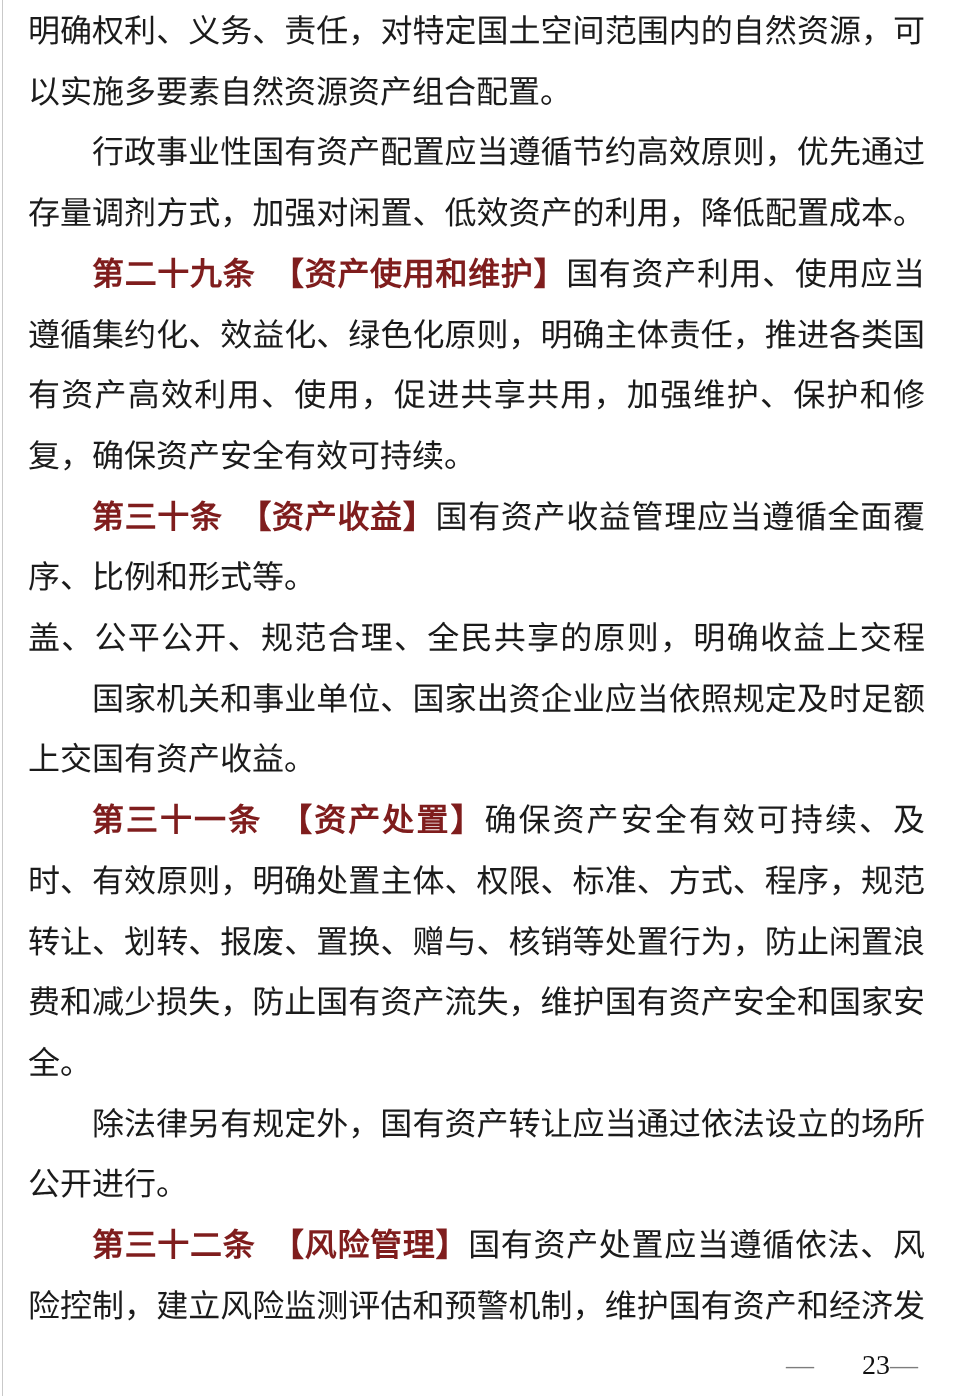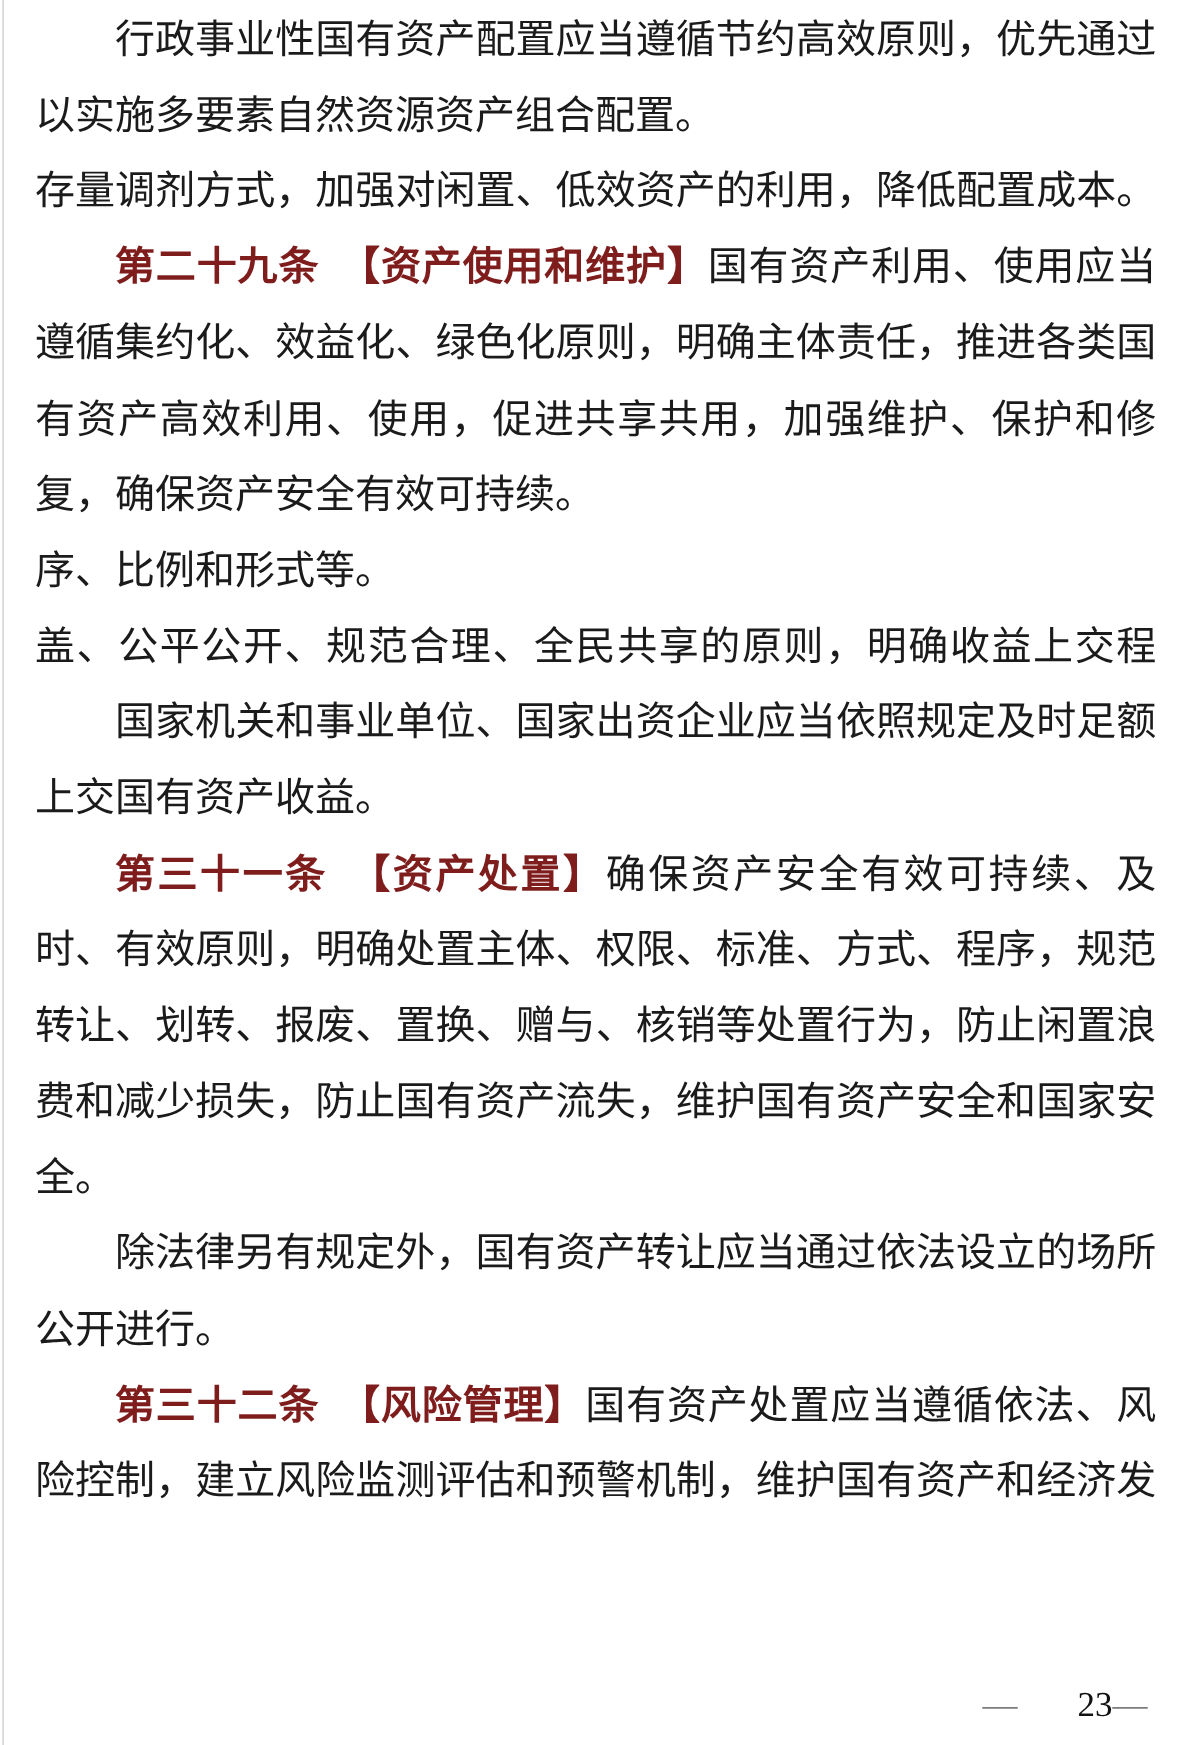--- a/index.html
+++ b/index.html
@@ -67,27 +67,29 @@
     color: #111111;
     margin-left: 48px;
   }
 </style>
 </head>
 <body>
 
 <div class="page-edge"></div>
 
 <div class="content">
+  <div class="line fill"><span>明确权利、义务、责任，对特定国土空间范围内的自然资源，可</span></div>
+  <div class="line"><span>以实施多要素自然资源资产组合配置。</span></div>
   <div class="line fill indent"><span>行政事业性国有资产配置应当遵循节约高效原则，优先通过</span></div>
-  <div class="line"><span>以实施多要素自然资源资产组合配置。</span></div>
   <div class="line fill"><span>存量调剂方式，加强对闲置、低效资产的利用，降低配置成本。</span></div>
   <div class="line fill indent"><span class="head">第二十九条　【资产使用和维护】</span><span>国有资产利用、使用应当</span></div>
   <div class="line fill"><span>遵循集约化、效益化、绿色化原则，明确主体责任，推进各类国</span></div>
   <div class="line fill"><span>有资产高效利用、使用，促进共享共用，加强维护、保护和修</span></div>
   <div class="line"><span>复，确保资产安全有效可持续。</span></div>
+  <div class="line fill indent"><span class="head">第三十条　【资产收益】</span><span>国有资产收益管理应当遵循全面覆</span></div>
   <div class="line"><span>序、比例和形式等。</span></div>
   <div class="line fill"><span>盖、公平公开、规范合理、全民共享的原则，明确收益上交程</span></div>
   <div class="line fill indent"><span>国家机关和事业单位、国家出资企业应当依照规定及时足额</span></div>
   <div class="line"><span>上交国有资产收益。</span></div>
   <div class="line fill indent"><span class="head">第三十一条　【资产处置】</span><span>确保资产安全有效可持续、及</span></div>
   <div class="line fill"><span>时、有效原则，明确处置主体、权限、标准、方式、程序，规范</span></div>
   <div class="line fill"><span>转让、划转、报废、置换、赠与、核销等处置行为，防止闲置浪</span></div>
   <div class="line fill"><span>费和减少损失，防止国有资产流失，维护国有资产安全和国家安</span></div>
   <div class="line"><span>全。</span></div>
   <div class="line fill indent"><span>除法律另有规定外，国有资产转让应当通过依法设立的场所</span></div>

